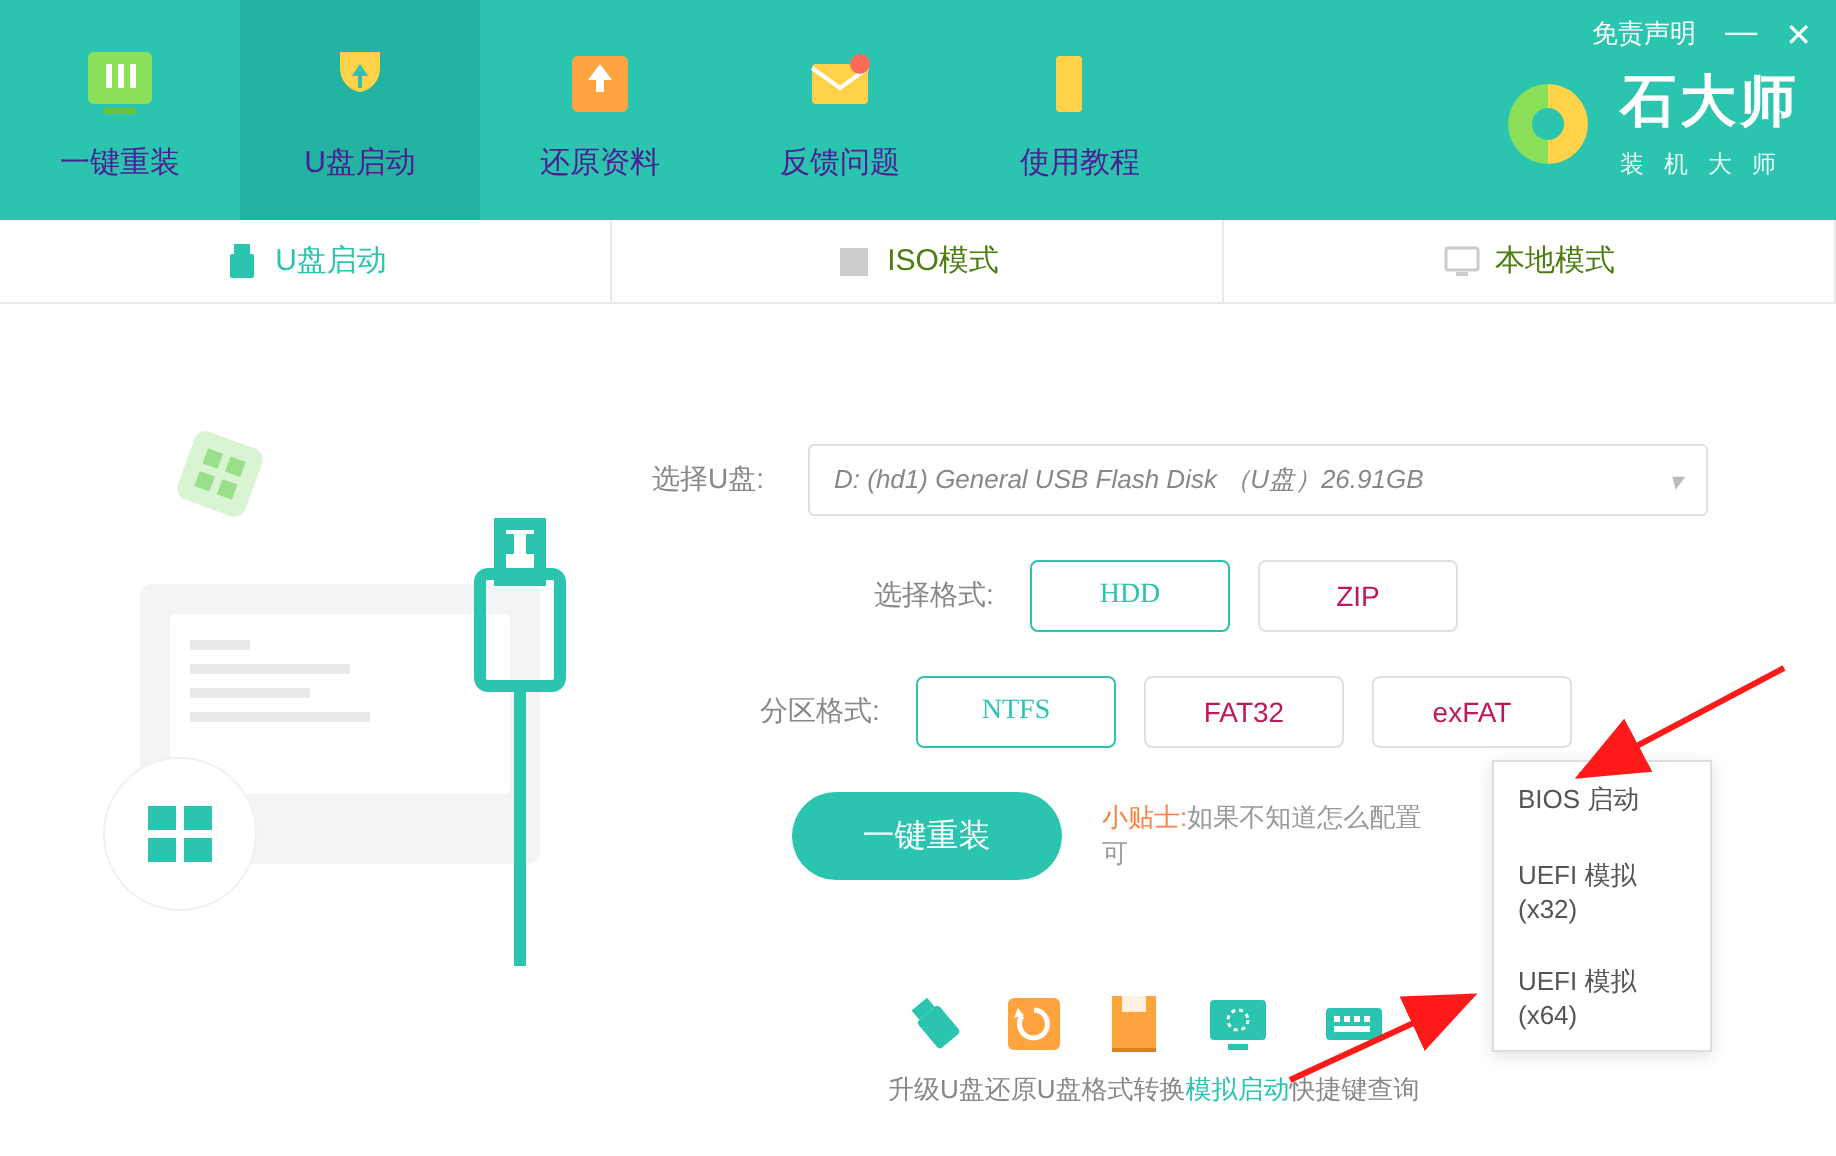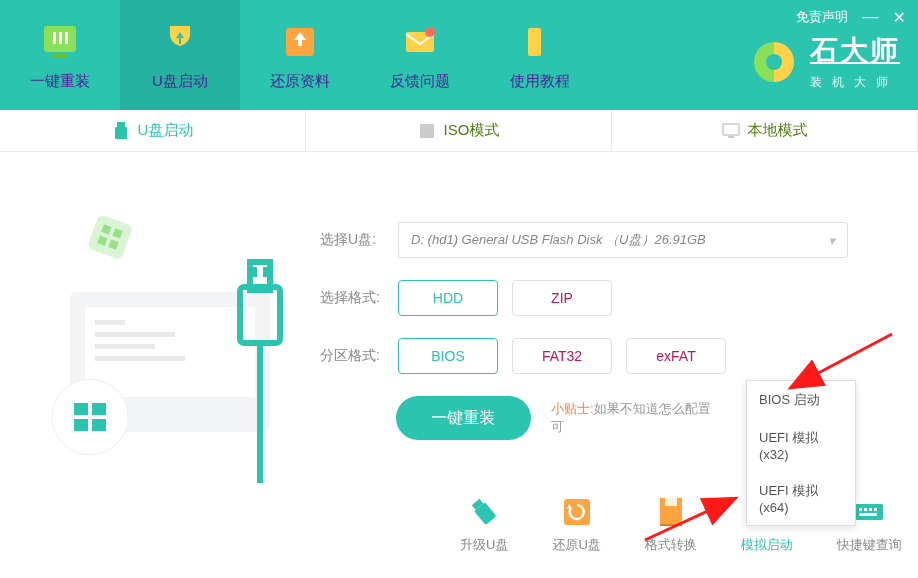--- a/index.html
+++ b/index.html
@@ -10,46 +10,46 @@
   .win-btns { position: absolute; top: 8px; right: 12px; display: flex; gap: 14px; color: #fff; font-size: 16px; }
   .win-btn { cursor: pointer; }
 
   .nav-item { width: 120px; height: 110px; display: flex; flex-direction: column; align-items: center; justify-content: center; color: #4c1d95; cursor: pointer; }
   .nav-item.active { background: #24b3a0; }
   .nav-icon { width: 44px; height: 44px; margin-bottom: 8px; display: flex; align-items: center; justify-content: center; }
   .nav-label { font-size: 15px; }
 
   .logo-area { position: absolute; right: 18px; top: 32px; display: flex; align-items: center; gap: 12px; }
   .logo-text { color: #fff; }
-  .logo-title { font-size: 28px; font-weight: bold; letter-spacing: 2px; text-decoration: underline; }
+  .logo-title { font-size: 28px; font-weight: bold; letter-spacing: 2px; }
   .logo-sub { font-size: 12px; letter-spacing: 10px; margin-top: 4px; opacity: 0.9; }
 
   .mode-tabs { height: 42px; display: flex; border-bottom: 1px solid #eaeaea; }
   .mode-tab { flex: 1; display: flex; align-items: center; justify-content: center; gap: 8px; font-size: 15px; color: #4d7c0f; cursor: pointer; border-right: 1px solid #eaeaea; }
   .mode-tab.active { color: #2ac4af; }
   .mode-icon { width: 18px; height: 18px; display: inline-flex; align-items: center; justify-content: center; }
 
   .content { position: relative; padding: 20px 40px 0 40px; height: 426px; }
   .illus { position: absolute; left: 40px; top: 40px; width: 260px; height: 290px; }
 
   .form-area { position: absolute; left: 320px; top: 70px; width: 540px; }
-  .row { display: flex; align-items: center; margin-bottom: 22px; }
+  .row { display: flex; align-items: center; margin-bottom: 22px; justify-content: center; }
   .row-label { width: 78px; font-size: 14px; color: #888; }
   .dropdown { flex: 1; height: 36px; border: 1px solid #e0e0e0; border-radius: 3px; display: flex; align-items: center; padding: 0 12px; font-size: 13px; color: #888; font-family: monospace, "Microsoft YaHei"; cursor: pointer; position: relative; max-width: 450px; font-style: italic; }
   .dropdown-caret { position: absolute; right: 12px; color: #bbb; }
 
   .opt-btn { width: 100px; height: 36px; border: 1px solid #e0e0e0; border-radius: 4px; display: flex; align-items: center; justify-content: center; font-size: 14px; color: #be185d; margin-right: 14px; cursor: pointer; background: #fff; }
-  .opt-btn.selected { border-color: #2ac4af; color: #2ac4af; }
+  .opt-btn.selected { border-color: #2ac4af; color: #2ac4af; font-family: Liberation Serif, serif; }
 
   .start-btn { width: 140px; height: 44px; background: #2ac4af; color: #fff; border-radius: 22px; border: none; font-size: 16px; cursor: pointer; display: flex; align-items: center; justify-content: center; }
 
   .tip { font-size: 13px; color: #999; margin-left: 20px; }
   .tip-label { color: #ff7f3f; }
 
-  .bottom-actions { position: absolute; left: 460px; bottom: 24px; display: flex; gap: 44px; }
+  .bottom-actions { position: absolute; left: 444px; bottom: 24px; display: flex; }
   .action { display: flex; flex-direction: column; align-items: center; font-size: 13px; color: #888; cursor: pointer; }
   .action.active { color: #2ac4af; }
   .action-icon { width: 36px; height: 36px; margin-bottom: 6px; display: flex; align-items: center; justify-content: center; }
 
   .popup { position: absolute; right: 62px; top: 380px; width: 110px; background: #fff; border: 1px solid #ddd; box-shadow: 0 2px 8px rgba(0,0,0,0.12); z-index: 10; }
   .popup-item { padding: 10px 12px; font-size: 13px; color: #555; cursor: pointer; }
 
   .arrow { position: absolute; pointer-events: none; z-index: 20; }
 </style>
 </head>
@@ -203,21 +203,21 @@
     </div>
 
     <div class="row">
       <div class="row-label">选择格式:</div>
       <div class="opt-btn selected">HDD</div>
       <div class="opt-btn">ZIP</div>
     </div>
 
     <div class="row">
       <div class="row-label">分区格式:</div>
-      <div class="opt-btn selected">BIOS</div>
+      <div class="opt-btn selected">NTFS</div>
       <div class="opt-btn">FAT32</div>
       <div class="opt-btn">exFAT</div>
     </div>
 
     <div class="row" style="margin-top:10px;">
       <div style="width:78px"></div>
       <button class="start-btn">一键重装</button>
       <span class="tip">
         <span class="tip-label">小贴士:</span><span>如果不知道怎么配置</span>
         <span style="margin-left:130px">即可</span>

